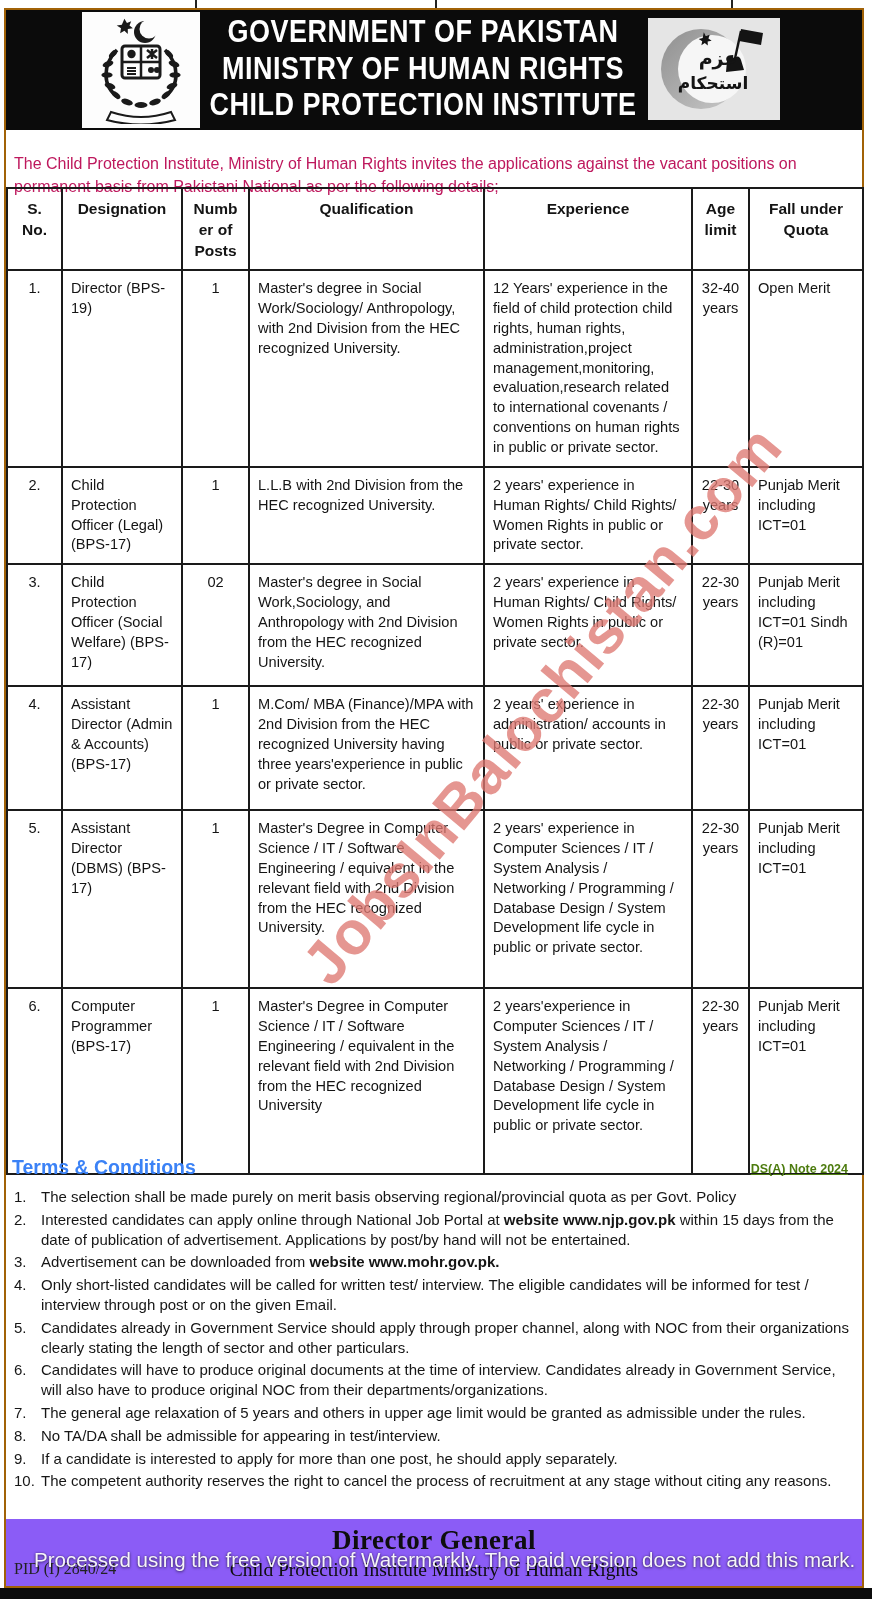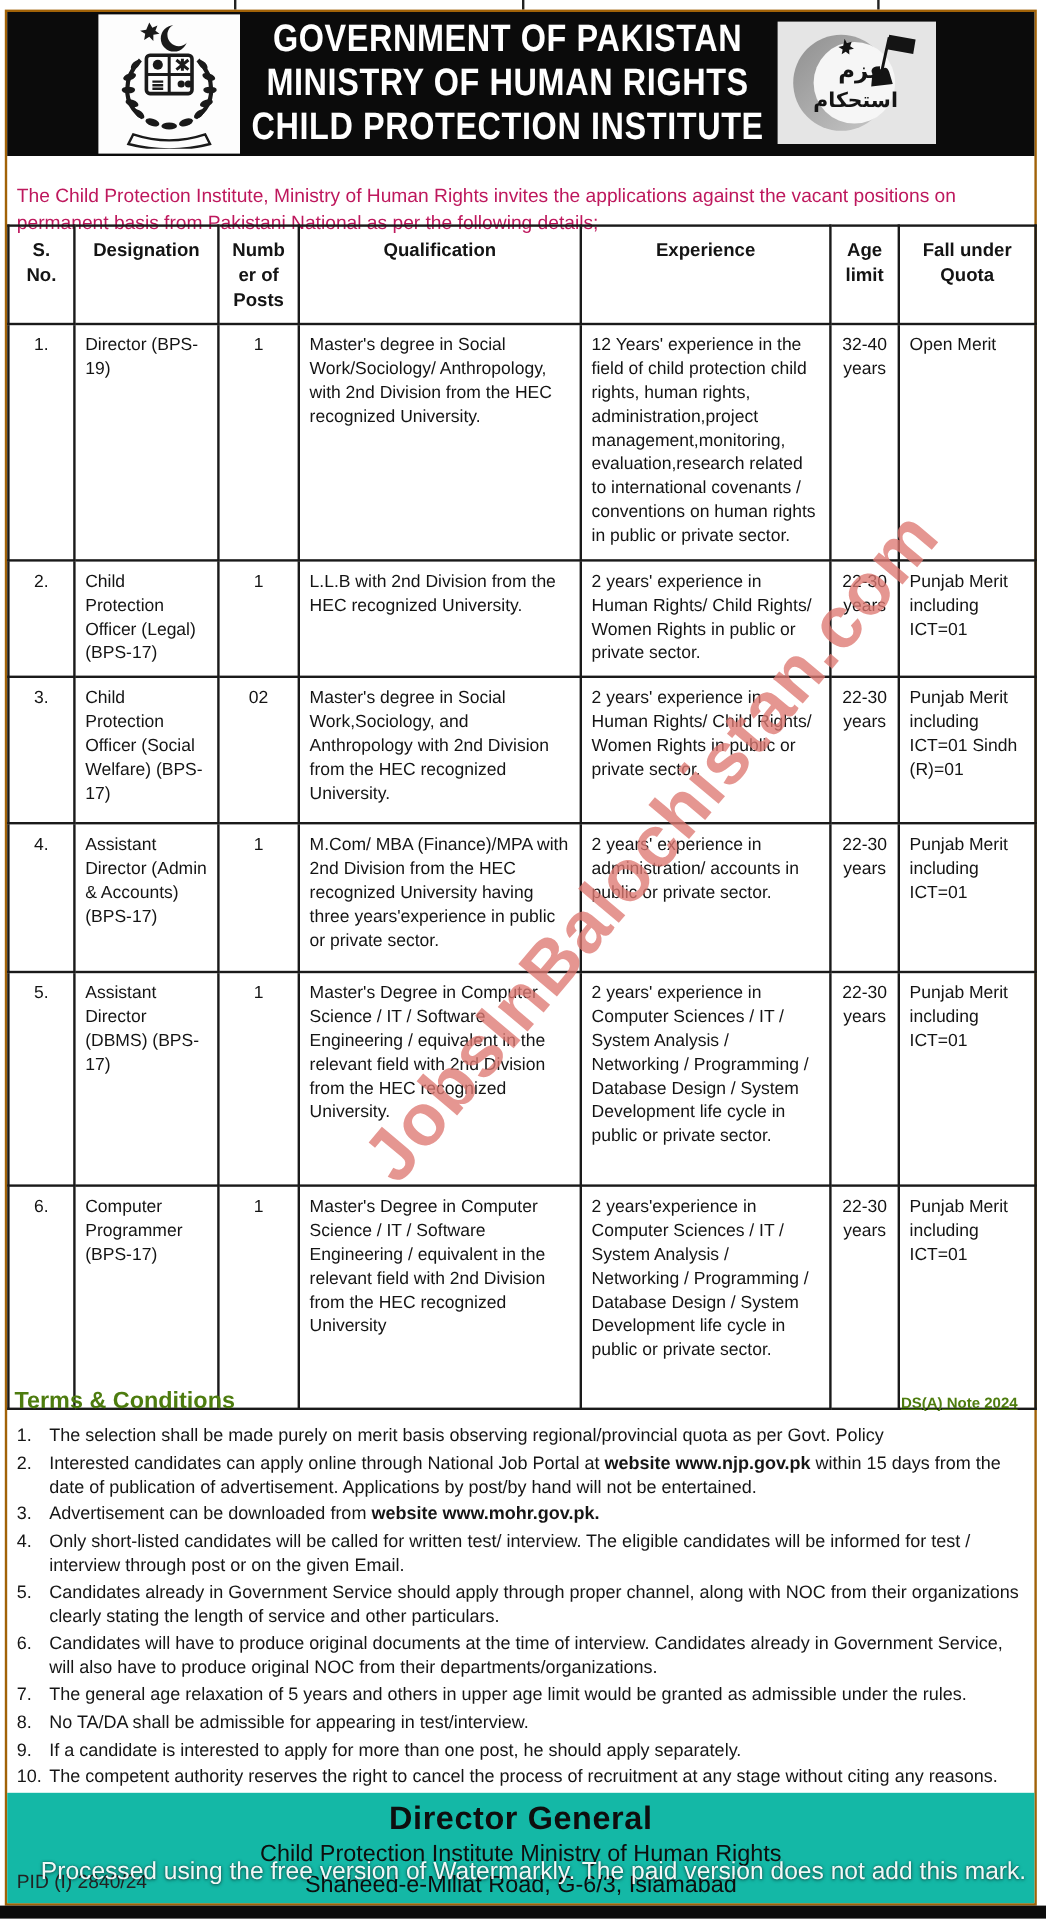--- a/index.html
+++ b/index.html
@@ -40,30 +40,30 @@
   td.c-sno,td.c-posts,td.c-age{text-align:center;}
   td.c-sno{padding-top:12px;}
   td.c-posts{padding-top:14px;}
   td.c-desig{padding-top:12px;font-size:14.8px;}
   td.c-qual{font-size:15px;line-height:1.4;padding-top:12px;}
   td.c-exp{padding-top:12px;}
   td.c-age{padding-top:12px;}
   td.c-quota{padding-top:12px;font-size:14.8px;}
   td.exp-small{font-size:13.4px;line-height:1.32;padding-top:10px;}
   
-  .terms-heading{position:absolute;left:6px;top:1146px;font-size:19.5px;font-weight:bold;color:#4d7c0f;}
+  .terms-heading{position:absolute;left:6px;top:1146px;font-size:19.5px;font-weight:bold;color:#3b82f6;}
   .terms-note{position:absolute;right:14px;top:1152px;font-size:12.5px;font-weight:bold;text-decoration:underline;color:#4d7c0f;}
   .terms-list{position:absolute;left:8px;top:1177px;width:840px;}
   .terms-item{display:flex;margin-bottom:3px;font-size:15px;line-height:19.8px;color:#161616;}
   .terms-item .num{flex:0 0 27px;}
   .terms-item .txt{flex:1;}
   
   .footer-box{
-    position:absolute;left:0;bottom:0;width:856px;height:92px;background:#14b8a6;
-    text-align:center;color:#0e0e0e;
+    position:absolute;left:0;bottom:0;width:856px;height:67px;background:#8b5cf6;
+    text-align:center;color:#0e0e0e;font-family:Liberation Serif, serif;
   }
   .footer-dg{font-size:27px;font-weight:bold;margin-top:6px;letter-spacing:.5px;}
   .footer-line{font-size:19.5px;margin-top:3px;}
   .footer-pid{position:absolute;left:8px;bottom:8px;font-size:16px;color:#222;}
   .bottom-bar{position:absolute;left:0;top:1588px;width:872px;height:11px;background:#0c0c0c;}
   
   .wm-diagonal{
     position:absolute;left:542px;top:705px;z-index:5;
     transform:translate(-50%,-50%) rotate(-50deg);
     font-size:61px;font-weight:bold;letter-spacing:1px;white-space:nowrap;
@@ -247,21 +247,21 @@
     <div class="terms-item">
       <span class="num">3.</span>
       <span class="txt">Advertisement can be downloaded from <b>website www.mohr.gov.pk.</b></span>
     </div>
     <div class="terms-item">
       <span class="num">4.</span>
       <span class="txt">Only short-listed candidates will be called for written test/ interview. The eligible candidates will be informed for test / interview through post or on the given Email.</span>
     </div>
     <div class="terms-item">
       <span class="num">5.</span>
-      <span class="txt">Candidates already in Government Service should apply through proper channel, along with NOC from their organizations clearly stating the length of service and other particulars.</span>
+      <span class="txt">Candidates already in Government Service should apply through proper channel, along with NOC from their organizations clearly stating the length of sector and other particulars.</span>
     </div>
     <div class="terms-item">
       <span class="num">6.</span>
       <span class="txt">Candidates will have to produce original documents at the time of interview. Candidates already in Government Service, will also have to produce original NOC from their departments/organizations.</span>
     </div>
     <div class="terms-item">
       <span class="num">7.</span>
       <span class="txt">The general age relaxation of 5 years and others in upper age limit would be granted as admissible under the rules.</span>
     </div>
     <div class="terms-item">

